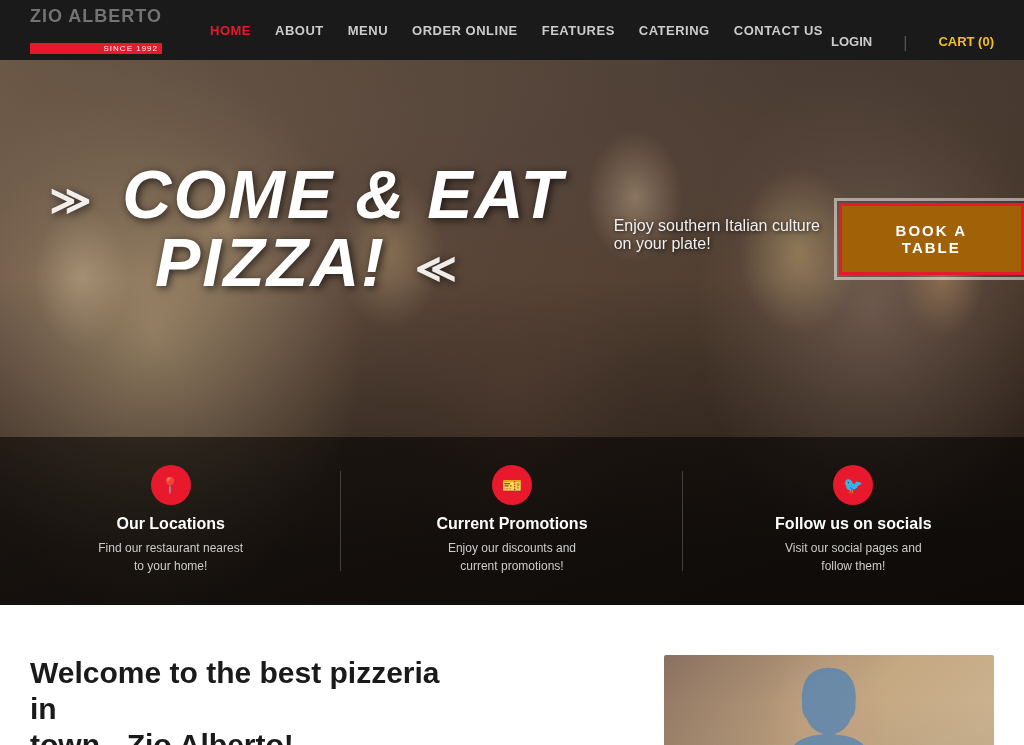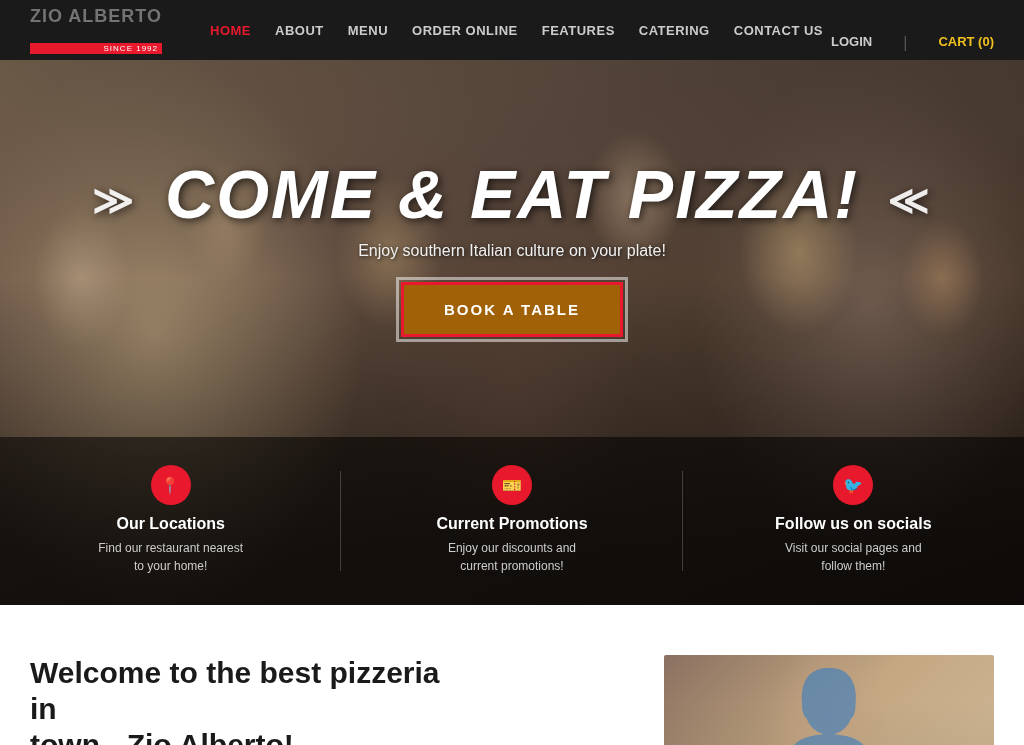--- a/index.html
+++ b/index.html
@@ -133,21 +133,21 @@
         radial-gradient(ellipse 90px 130px at 38% 35%, #b89870 0%, transparent 60%),
         radial-gradient(ellipse 80px 110px at 62% 25%, #d0b090 0%, transparent 60%),
         radial-gradient(ellipse 100px 140px at 78% 35%, #c8a878 0%, transparent 60%),
         radial-gradient(ellipse 70px 100px at 92% 40%, #b89068 0%, transparent 60%);
       opacity: 0.8;
     }
     .hero-content {
       position: relative;
       z-index: 2;
       display: flex;
-      flex-direction: column;
+      flex-direction: row;
       align-items: center;
       padding-top: 100px;
       width: 100%;
     }
     .hero-title {
       font-size: 68px;
       font-weight: 900;
       color: white;
       text-transform: uppercase;
       text-align: center;

